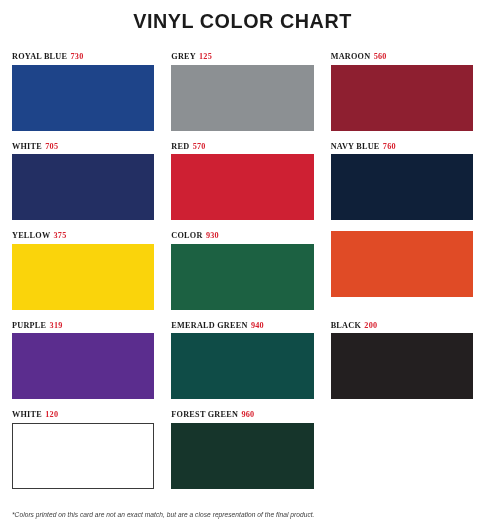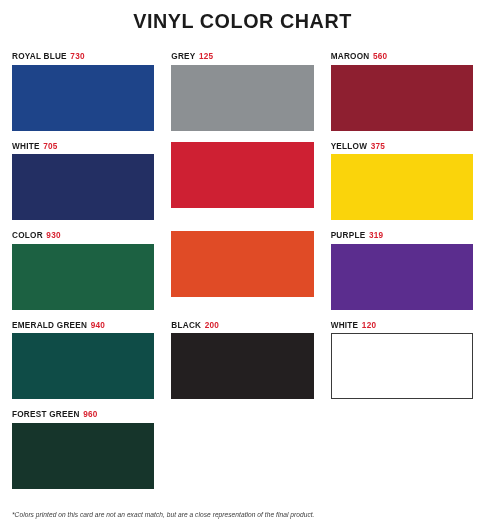--- a/index.html
+++ b/index.html
@@ -38,20 +38,21 @@
   }
   .grid {
     margin-top: 19px;
     display: grid;
     grid-template-columns: repeat(3, 1fr);
     column-gap: 17px;
     row-gap: 0px;
   }
   .swatch-cell {
     margin-bottom: 11px;
+    font-family: Liberation Serif, serif;
   }
   .swatch-label {
     font-size: 8.2px;
     font-weight: bold;
     letter-spacing: 0.25px;
     color: #1a1a1a;
     line-height: 10px;
     margin-bottom: 2.5px;
     white-space: nowrap;
   }
@@ -98,21 +99,26 @@
       </div>
       <div class="swatch-cell">
         <div class="swatch-label"><span>MAROON</span> <span class="swatch-code">560</span></div>
         <div class="swatch-box" style="background: rgb(142, 31, 48);"></div>
       </div>
       <div class="swatch-cell">
         <div class="swatch-label"><span>WHITE</span> <span class="swatch-code">705</span></div>
         <div class="swatch-box" style="background: rgb(35, 47, 99);"></div>
       </div>
       <div class="swatch-cell">
+        <div class="swatch-label"><span>RED</span> <span class="swatch-code">570</span></div>
         <div class="swatch-box" style="background: rgb(206, 32, 51);"></div>
+      </div>
+      <div class="swatch-cell">
+        <div class="swatch-label"><span>NAVY BLUE</span> <span class="swatch-code">760</span></div>
+        <div class="swatch-box" style="background: rgb(15, 32, 57);"></div>
       </div>
       <div class="swatch-cell">
         <div class="swatch-label"><span>YELLOW</span> <span class="swatch-code">375</span></div>
         <div class="swatch-box" style="background: rgb(250, 212, 11);"></div>
       </div>
       <div class="swatch-cell">
         <div class="swatch-label"><span>COLOR</span> <span class="swatch-code">930</span></div>
         <div class="swatch-box" style="background: rgb(28, 97, 66);"></div>
       </div>
       <div class="swatch-cell">

